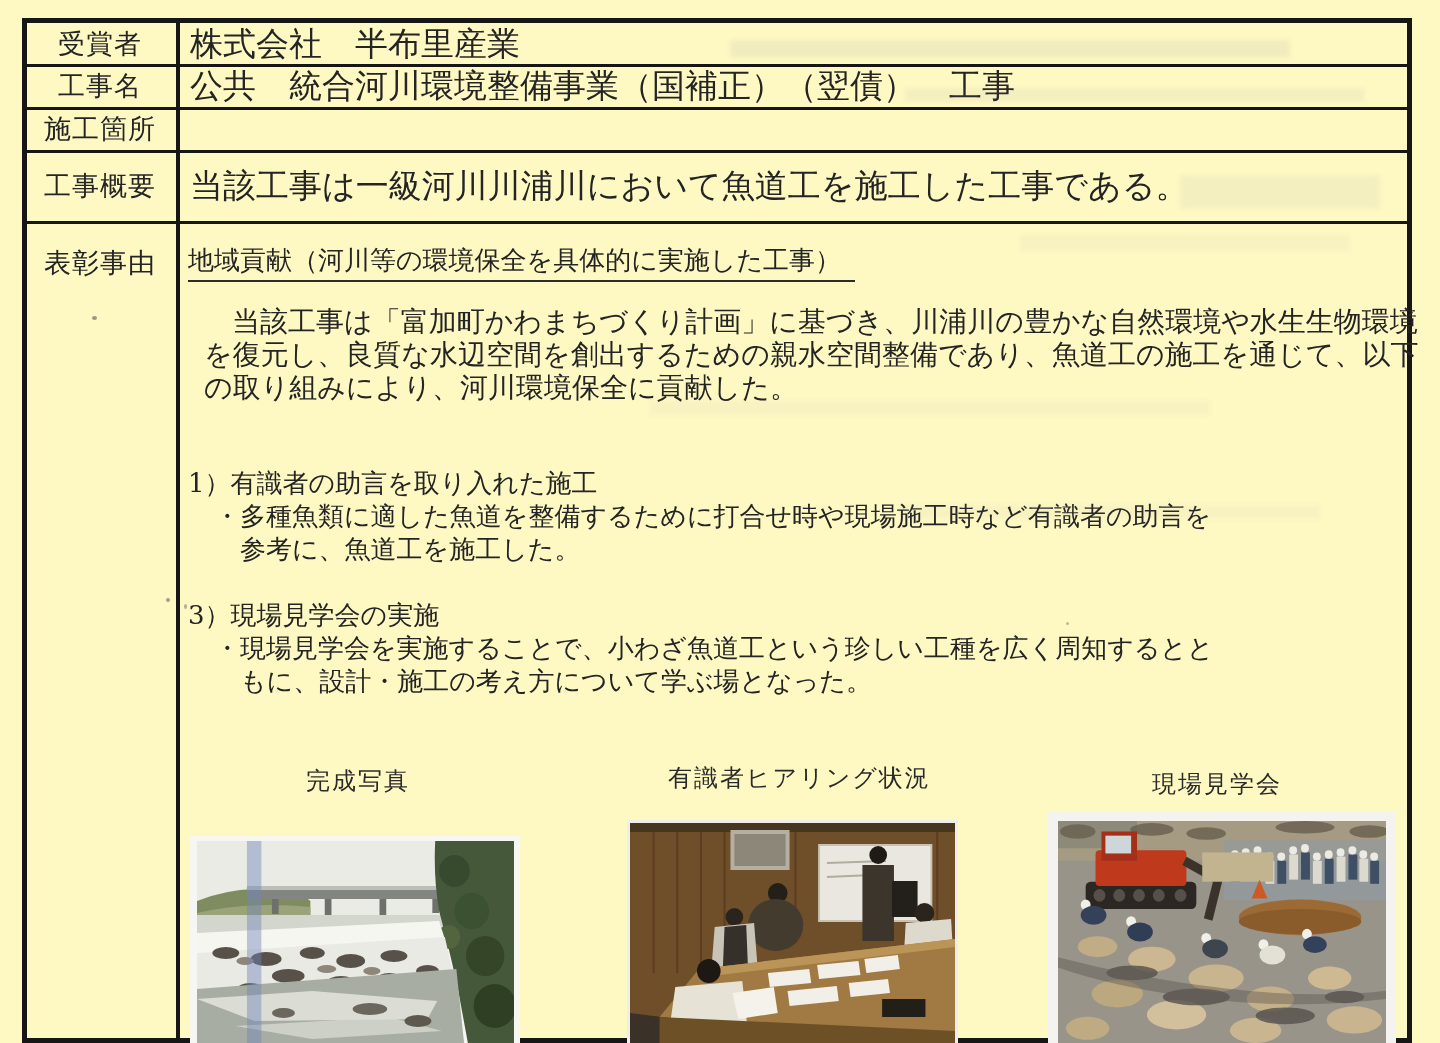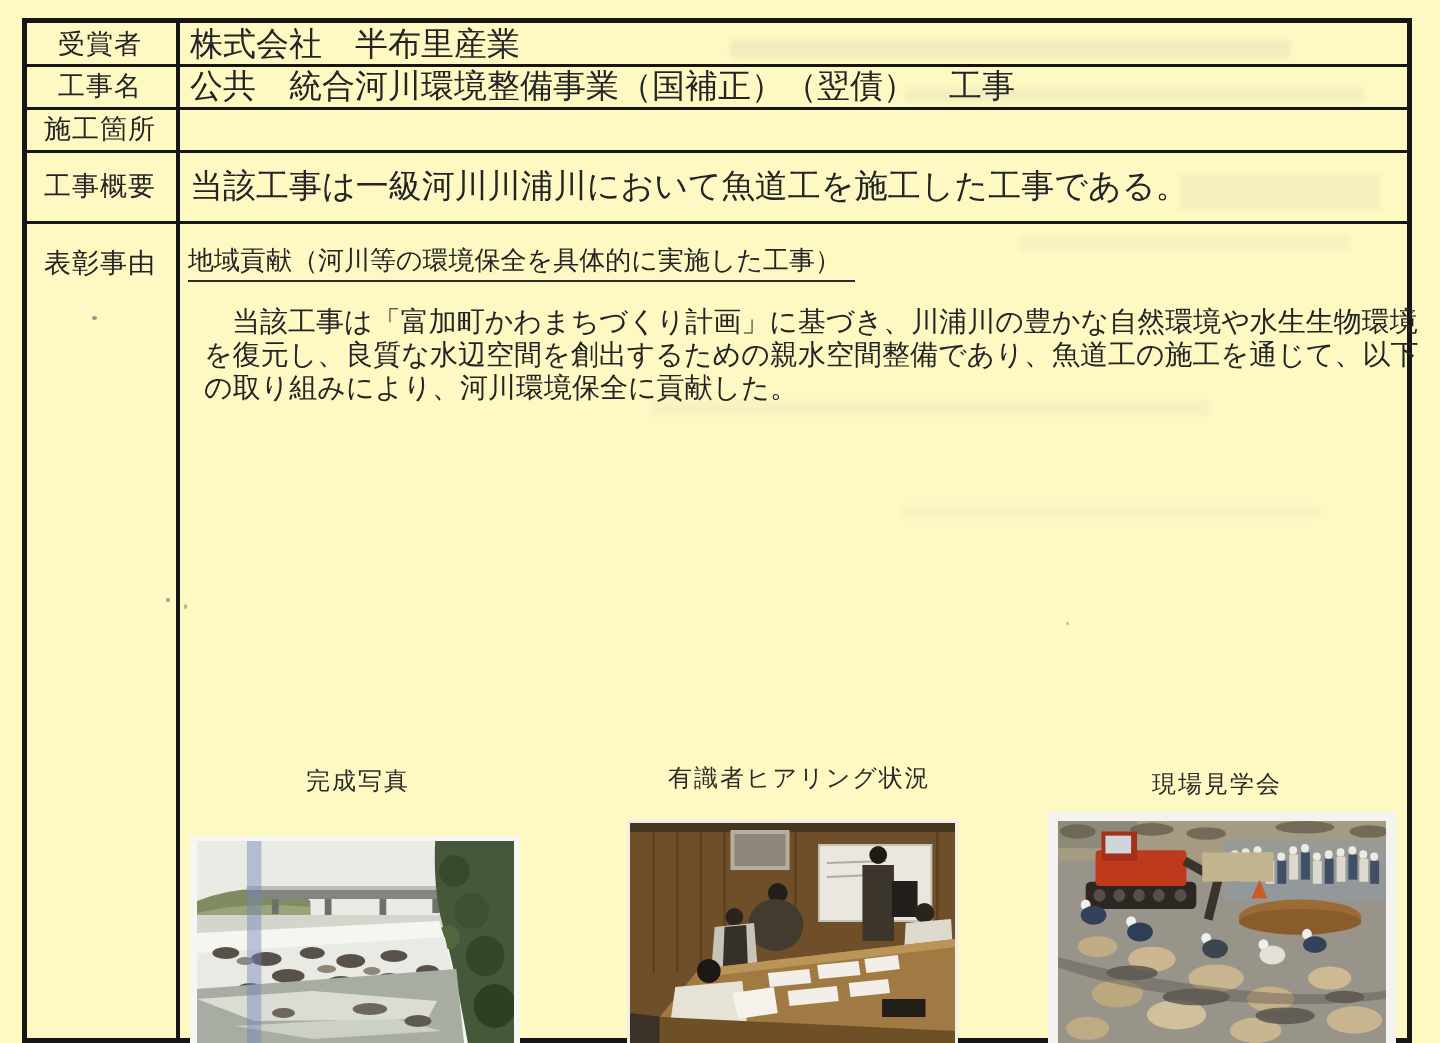--- a/index.html
+++ b/index.html
@@ -86,20 +86,26 @@
   <div class="lbl" style="top:169px">工事概要</div>
   <div class="val" style="top:169px">当該工事は一級河川川浦川において魚道工を施工した工事である。</div>
 
   <div class="lbl" style="top:246px">表彰事由</div>
   <div class="heading">地域貢献（河川等の環境保全を具体的に実施した工事）</div>
   <div class="para">　当該工事は「富加町かわまちづくり計画」に基づき、川浦川の豊かな自然環境や水生生物環境
 を復元し、良質な水辺空間を創出するための親水空間整備であり、魚道工の施工を通じて、以下
 の取り組みにより、河川環境保全に貢献した。</div>
 
   <div class="list">
+    <div class="item">1）有識者の助言を取り入れた施工
+　・多種魚類に適した魚道を整備するために打合せ時や現場施工時など有識者の助言を
+　　参考に、魚道工を施工した。</div>
+    <div class="item">3）現場見学会の実施
+　・現場見学会を実施することで、小わざ魚道工という珍しい工種を広く周知するとと
+　　もに、設計・施工の考え方について学ぶ場となった。</div>
   </div>
 
   <div class="caption" id="cap1">完成写真</div>
   <div class="caption" id="cap2">有識者ヒアリング状況</div>
   <div class="caption" id="cap3">現場見学会</div>
 
   <div class="photo" id="photo1">
     <svg viewBox="0 0 330 202" preserveAspectRatio="none">
       <rect width="330" height="78" fill="#e9ebe4"></rect>
       <path d="M0,60 Q45,42 105,50 L118,60 L118,84 L0,88 Z" fill="#7f8c60"></path>

